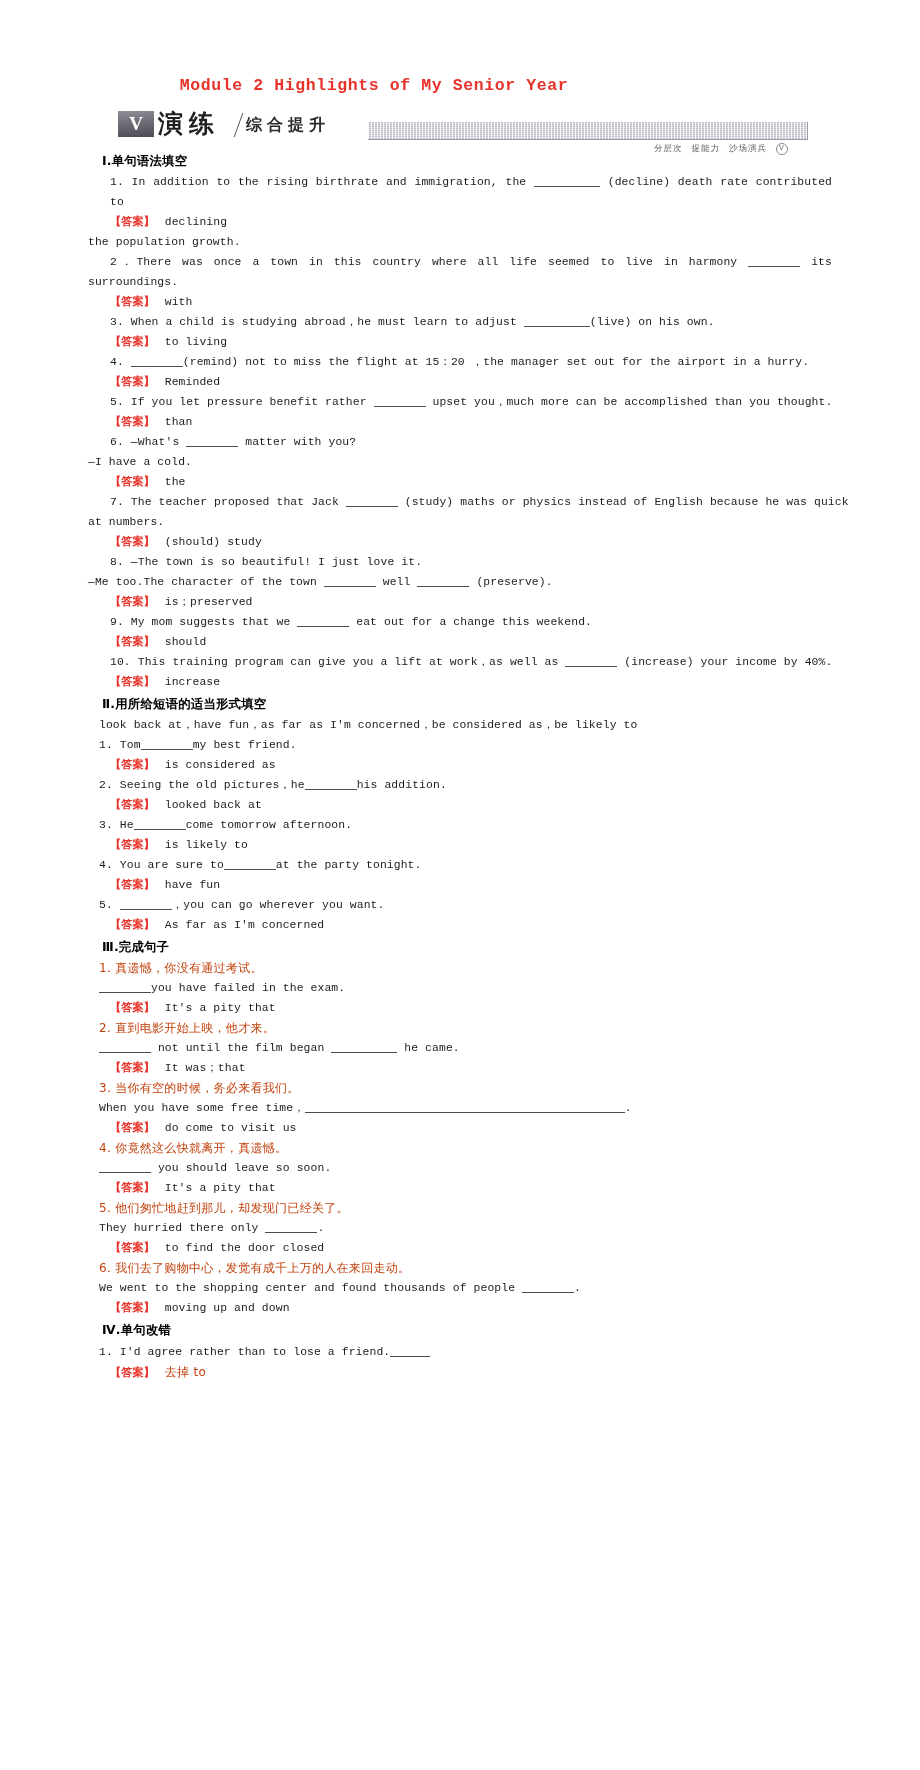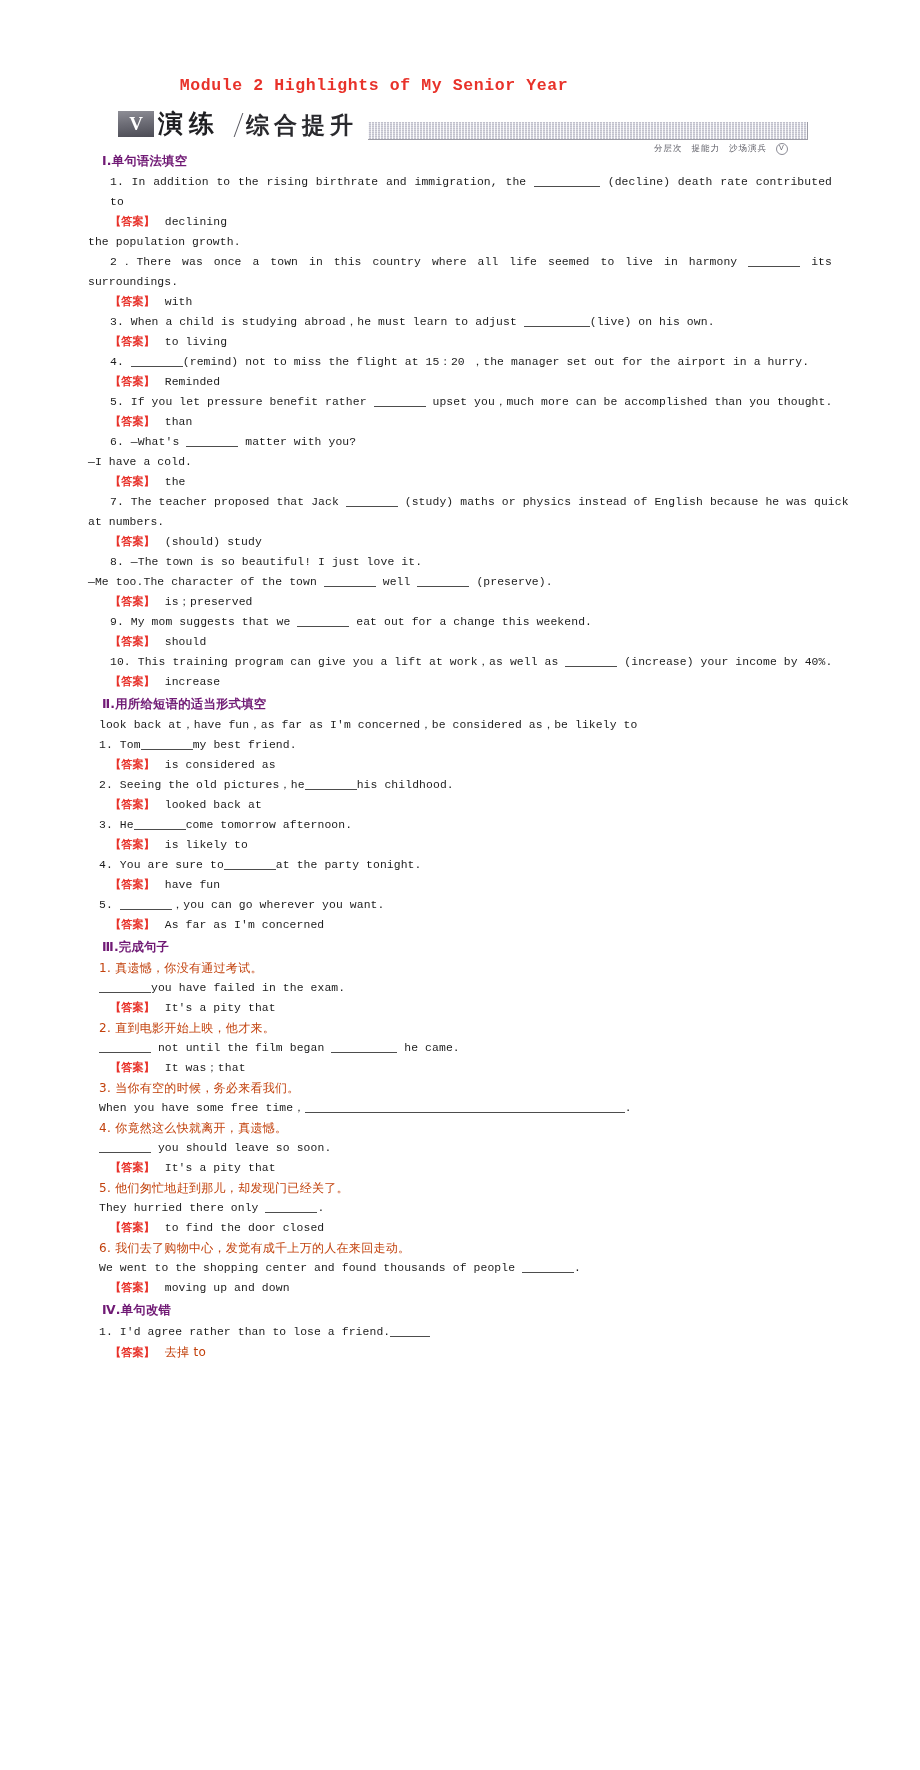--- a/index.html
+++ b/index.html
@@ -95,21 +95,21 @@
     letter-spacing: 6px;
     color: #1f1f22;
     white-space: nowrap;
   }
   .banner-cn-sub {
     position: absolute;
     left: 128px;
     top: 2px;
     font-family: "DejaVu Sans", "Liberation Sans", sans-serif;
     font-weight: bold;
-    font-size: 23px;
+    font-size: 16px;
     line-height: 28px;
     letter-spacing: 5px;
     color: #2a2a2e;
     white-space: nowrap;
   }
   .banner-slash {
     position: absolute;
     left: 120px;
     top: 4px;
     width: 1px;
@@ -177,21 +177,21 @@
     font-size: 12px;
     letter-spacing: 0.3px;
     color: #c2410c;
   }
   .sec-head {
     font-family: "DejaVu Sans", "Liberation Sans", sans-serif;
     font-size: 12.4px;
     font-weight: 700;
     line-height: 23.3px;
     padding-left: 14px;
-    color: #701a75;
+    color: #000000;
     letter-spacing: 0.2px;
   }
   .ans-tag {
     color: #e8322a;
     font-family: "DejaVu Sans", "Liberation Sans", sans-serif;
     font-size: 11.2px;
     font-weight: 700;
     letter-spacing: 0;
   }
   .ans-line { padding-left: 22px; }
@@ -261,21 +261,21 @@
 
     <div class="line indent"><span>10. This training program can give you a lift at work，as well as</span> <span class="blank b-md"></span> <span>(increase) your income by 40%.</span></div>
     <div class="line ans-line"><span class="ans-tag">【答案】</span><span class="ans-text">increase</span></div>
 
     <div class="sec-head cn">Ⅱ.用所给短语的适当形式填空</div>
     <div class="line indent2">look back at，have fun，as far as I'm concerned，be considered as，be likely to</div>
 
     <div class="line indent2"><span>1. Tom</span><span class="blank b-md"></span><span>my best friend.</span></div>
     <div class="line ans-line"><span class="ans-tag">【答案】</span><span class="ans-text">is considered as</span></div>
 
-    <div class="line indent2"><span>2. Seeing the old pictures，he</span><span class="blank b-md"></span><span>his childhood.</span></div>
+    <div class="line indent2"><span>2. Seeing the old pictures，he</span><span class="blank b-md"></span><span>his addition.</span></div>
     <div class="line ans-line"><span class="ans-tag">【答案】</span><span class="ans-text">looked back at</span></div>
 
     <div class="line indent2"><span>3. He</span><span class="blank b-md"></span><span>come tomorrow afternoon.</span></div>
     <div class="line ans-line"><span class="ans-tag">【答案】</span><span class="ans-text">is likely to</span></div>
 
     <div class="line indent2"><span>4. You are sure to</span><span class="blank b-md"></span><span>at the party tonight.</span></div>
     <div class="line ans-line"><span class="ans-tag">【答案】</span><span class="ans-text">have fun</span></div>
 
     <div class="line indent2"><span>5.</span> <span class="blank b-md"></span><span>，you can go wherever you want.</span></div>
     <div class="line ans-line"><span class="ans-tag">【答案】</span><span class="ans-text">As far as I'm concerned</span></div>
@@ -285,20 +285,21 @@
     <div class="line indent2 cn-body">1. 真遗憾，你没有通过考试。</div>
     <div class="line indent2"><span class="blank b-md"></span><span>you have failed in the exam.</span></div>
     <div class="line ans-line"><span class="ans-tag">【答案】</span><span class="ans-text">It's a pity that</span></div>
 
     <div class="line indent2 cn-body">2. 直到电影开始上映，他才来。</div>
     <div class="line indent2"><span class="blank b-md"></span> <span>not until the film began</span> <span class="blank b-lg"></span> <span>he came.</span></div>
     <div class="line ans-line"><span class="ans-tag">【答案】</span><span class="ans-text">It was；that</span></div>
 
     <div class="line indent2 cn-body">3. 当你有空的时候，务必来看我们。</div>
     <div class="line indent2"><span>When you have some free time，</span><span class="blank b-xxl"></span><span>.</span></div>
+    <div class="line ans-line"><span class="ans-tag">【答案】</span><span class="ans-text">do come to visit us</span></div>
 
     <div class="line indent2 cn-body">4. 你竟然这么快就离开，真遗憾。</div>
     <div class="line indent2"><span class="blank b-md"></span> <span>you should leave so soon.</span></div>
     <div class="line ans-line"><span class="ans-tag">【答案】</span><span class="ans-text">It's a pity that</span></div>
 
     <div class="line indent2 cn-body">5. 他们匆忙地赶到那儿，却发现门已经关了。</div>
     <div class="line indent2"><span>They hurried there only</span> <span class="blank b-md"></span><span>.</span></div>
     <div class="line ans-line"><span class="ans-tag">【答案】</span><span class="ans-text">to find the door closed</span></div>
 
     <div class="line indent2 cn-body">6. 我们去了购物中心，发觉有成千上万的人在来回走动。</div>

